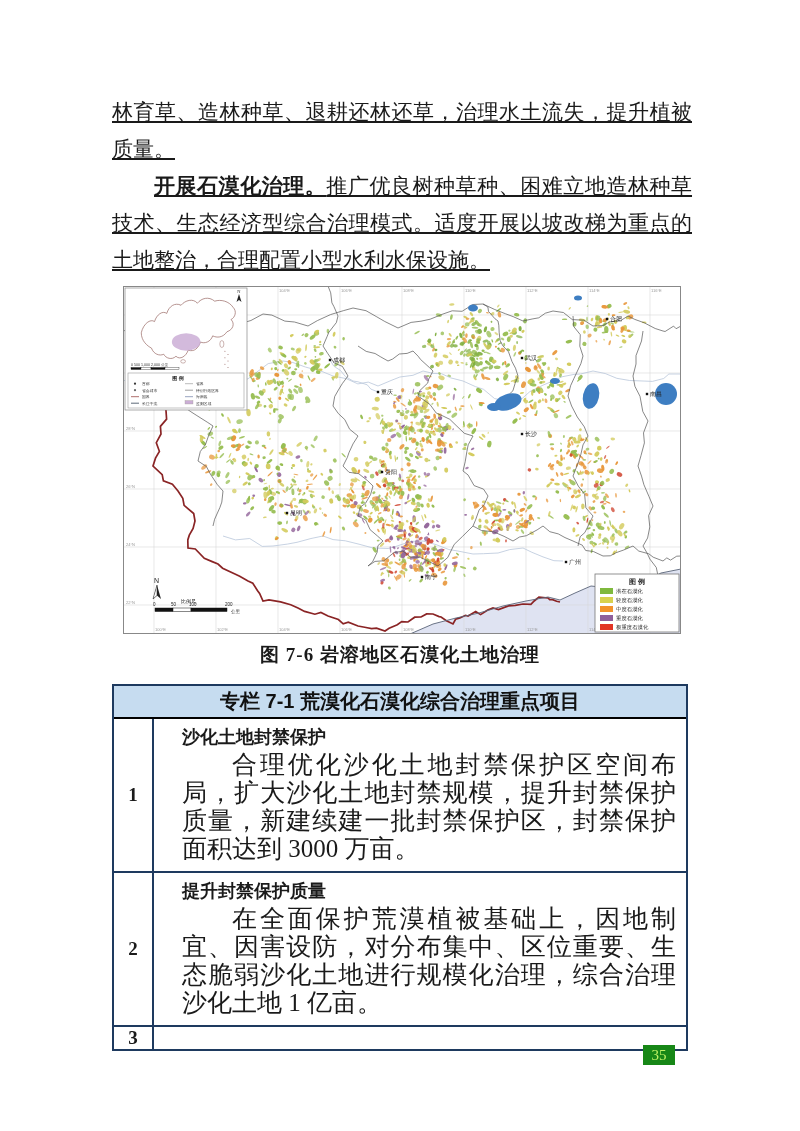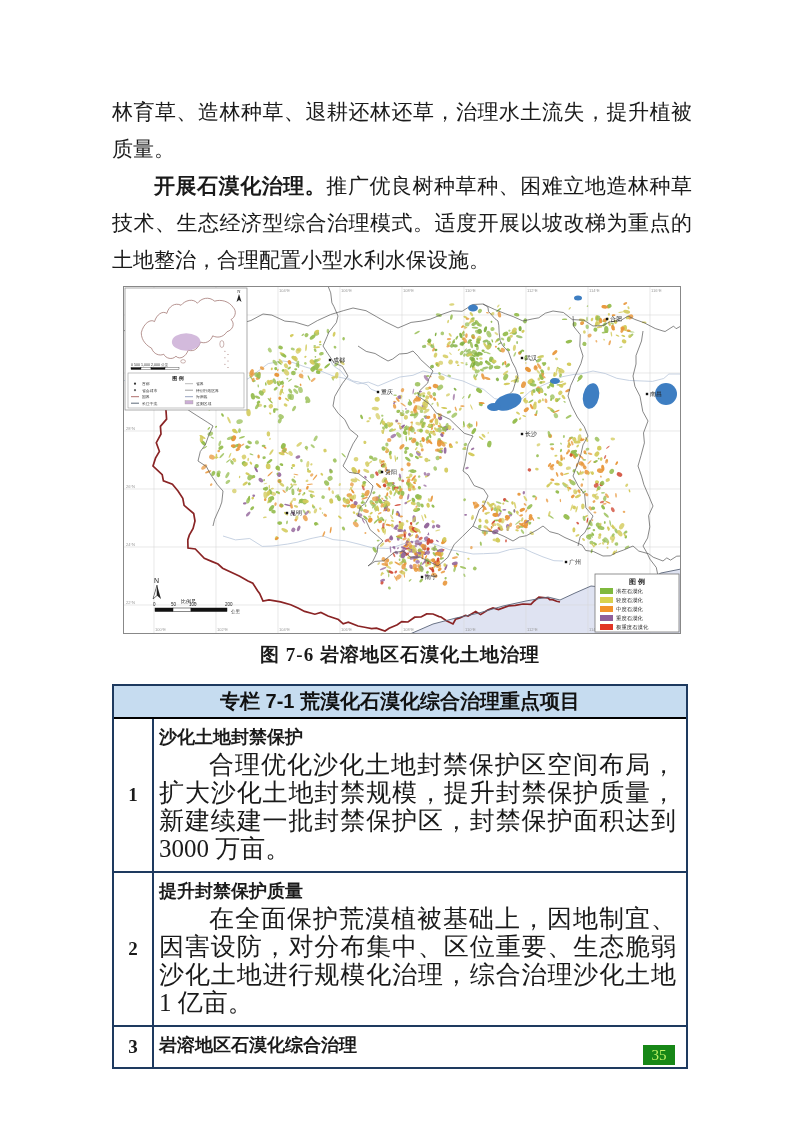--- a/index.html
+++ b/index.html
@@ -1,35 +1,35 @@
 <!DOCTYPE html>
 <html><head>
 <meta charset="utf-8">
 <style>
   html,body{margin:0;padding:0;background:#ffffff;}
   .page{position:relative;width:800px;height:1131px;background:#fff;overflow:hidden;
         font-family:"Liberation Serif","DejaVu Serif",serif;color:#1a1a1a;}
   .text-block{position:absolute;left:112px;top:94px;width:580px;
               font-size:21px;line-height:37px;text-align:justify;}
-  .text-block p{margin:0;}
+  .text-block p{margin:0;text-decoration:underline;}
   .para-indent{text-indent:2em;}
   .lead-bold{font-weight:bold;}
   .map-figure{position:absolute;left:123px;top:286px;width:558px;height:348px;}
   .fig-caption{position:absolute;left:0;top:642px;width:800px;text-align:center;
                font-size:19px;font-weight:bold;letter-spacing:1px;}
   .feature-box{position:absolute;left:112px;top:684px;width:576px;box-sizing:border-box;
                border:2px solid #1e3a5f;}
   .box-header{background:#c6dcf0;text-align:center;font-family:"Liberation Sans","DejaVu Sans",sans-serif;
               font-weight:bold;font-size:20px;line-height:31px;height:31px;color:#111;
               border-bottom:2px solid #000000;}
   .box-row{display:grid;grid-template-columns:40px 1fr;}
   .box-row + .box-row{border-top:2px solid #1e3a5f;}
   .row-num{border-right:2px solid #1e3a5f;display:flex;align-items:center;justify-content:center;
            font-weight:bold;font-size:19px;}
-  .row-content{padding:5px 10px 8px 5px;}
+  .row-content{padding:5px 10px 8px 28px;}
   .row-heading{font-family:"Liberation Sans","DejaVu Sans",sans-serif;font-weight:bold;
                font-size:18px;line-height:27px;}
   .row-body{font-size:25px;line-height:28px;text-indent:2em;text-align:justify;margin:0;}
   .page-badge{position:absolute;left:643px;top:1045px;width:32px;height:20px;background:#178717;
               color:#bef264;text-align:center;font-size:15px;line-height:20px;}
 </style>
 </head>
 <body>
 
 <div class="page">
@@ -1831,20 +1831,19 @@
     <div class="box-row">
       <div class="row-num">2</div>
       <div class="row-content">
         <div class="row-heading">提升封禁保护质量</div>
         <p class="row-body">在全面保护荒漠植被基础上，因地制宜、因害设防，对分布集中、区位重要、生态脆弱沙化土地进行规模化治理，综合治理沙化土地 1 亿亩。</p>
       </div>
     </div>
     <div class="box-row">
       <div class="row-num">3</div>
       <div class="row-content">
-        <div class="row-heading">岩溶地区石漠化综合治理</div>
       </div>
     </div>
   </div>
 
   <div class="page-badge">35</div>
 
 </div>
 
 </body></html>

